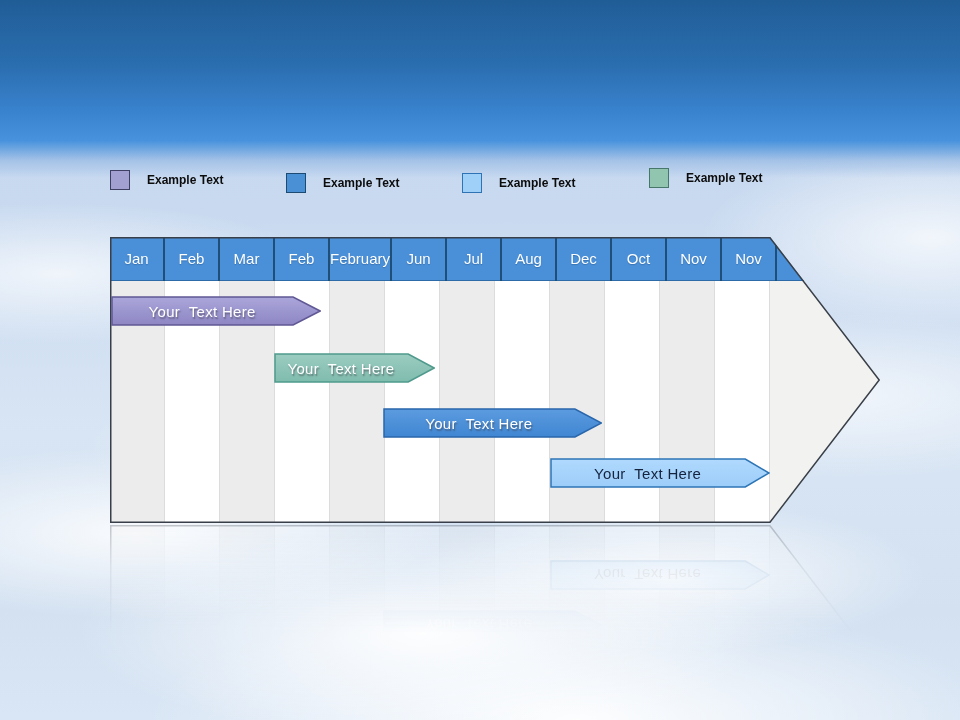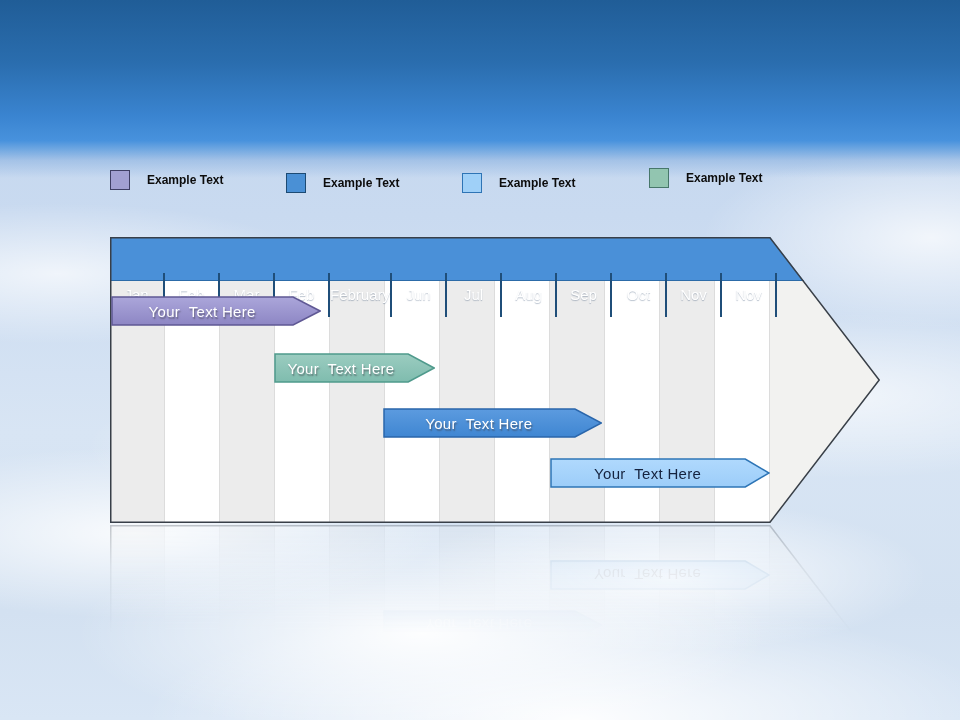--- a/index.html
+++ b/index.html
@@ -40,21 +40,21 @@
   .legend-item:nth-of-type(3){left:462px;top:171px;}
   .legend-item:nth-of-type(4){left:649px;top:166px;}
   
   .chart{position:absolute;left:110px;top:237px;width:770px;height:286px;}
   .chart-fill{position:absolute;inset:0;clip-path:polygon(0 0,660px 0,770px 143px,660px 286px,0 286px);}
   .grid-body{position:absolute;left:0;top:44px;width:770px;height:242px;background:#f2f2f0;}
   .gcol{position:absolute;top:0;height:100%;width:55px;box-sizing:border-box;border-right:1px solid #dcdcdc;}
   .gcol.odd{background:#ececec;}
   .gcol.even{background:#ffffff;}
   .month-row{position:absolute;left:0;top:0;width:770px;height:44px;background:#4a90d8;display:flex;border-bottom:1px solid #2c6ba8;box-sizing:border-box;}
-  .mcell{flex:0 0 55px;box-sizing:border-box;height:44px;line-height:43px;text-align:center;color:#ffffff;font-size:15px;border-right:2px solid #f9a8d4;text-shadow:0 1px 1px rgba(20,50,90,.3);margin-top:36px;}
+  .mcell{flex:0 0 55px;box-sizing:border-box;height:44px;line-height:43px;text-align:center;color:#ffffff;font-size:15px;border-right:2px solid #f9a8d4;text-shadow:0 1px 1px rgba(20,50,90,.3);}
   .outline-svg{position:absolute;inset:0;pointer-events:none;overflow:visible;}
   
   .bar{position:absolute;}
   .bar svg{position:absolute;left:0;top:0;display:block;}
   .bar-label{position:absolute;left:0;top:0;height:100%;display:flex;align-items:center;justify-content:center;font-size:15px;white-space:pre;letter-spacing:.3px;}
   .bar-label.shadowed{text-shadow:1px 1.5px 1.5px rgba(60,60,70,.55);}
   
   .reflection-wrap{
     position:absolute;left:110px;top:525px;width:770px;height:286px;
     opacity:.28;pointer-events:none;
@@ -108,21 +108,21 @@
         </div>
       <div class="month-row" style="background: rgb(74, 144, 216);">
           <div class="mcell" style="border-right-color: rgb(31, 78, 121);">Jan</div>
           <div class="mcell" style="border-right-color: rgb(31, 78, 121);">Feb</div>
           <div class="mcell" style="border-right-color: rgb(31, 78, 121);">Mar</div>
           <div class="mcell" style="border-right-color: rgb(31, 78, 121);">Feb</div>
           <div class="mcell" style="border-right-color: rgb(31, 78, 121);">February</div>
           <div class="mcell" style="border-right-color: rgb(31, 78, 121);">Jun</div>
           <div class="mcell" style="border-right-color: rgb(31, 78, 121);">Jul</div>
           <div class="mcell" style="border-right-color: rgb(31, 78, 121);">Aug</div>
-          <div class="mcell" style="border-right-color: rgb(31, 78, 121);">Sep</div>
+          <div class="mcell" style="border-right-color: rgb(31, 78, 121);">Dec</div>
           <div class="mcell" style="border-right-color: rgb(31, 78, 121);">Oct</div>
           <div class="mcell" style="border-right-color: rgb(31, 78, 121);">Nov</div>
           <div class="mcell" style="border-right-color: rgb(31, 78, 121);">Nov</div>
         </div>
     </div>
     <svg class="outline-svg" width="770" height="286" viewBox="0 0 770 286">
       <path d="M0.75,0.75 L660,0.75 L769.2,143 L660,285.25 L0.75,285.25 Z" fill="none" stroke="#383f48" stroke-width="1.5" stroke-linejoin="miter"></path>
     </svg>
 
   <div class="bar" style="left: 1.1px; top: 59px; width: 210.1px; height: 30px;">

